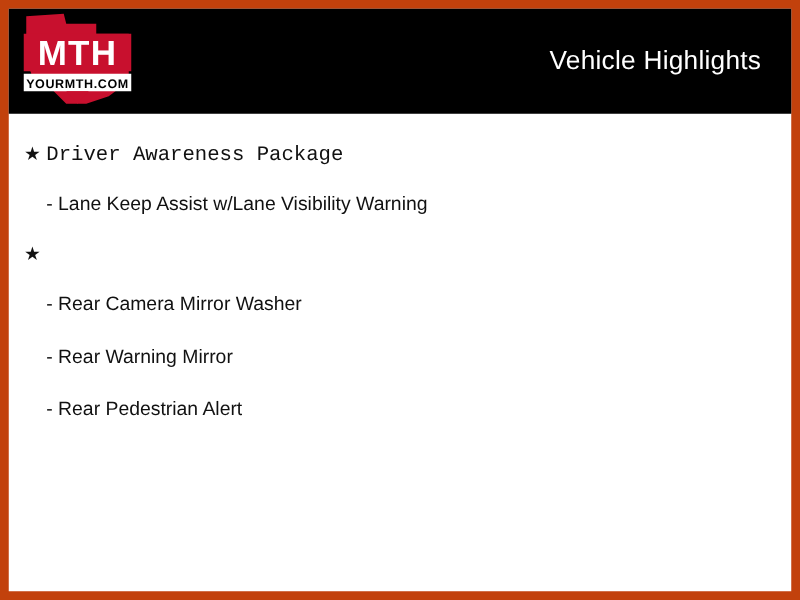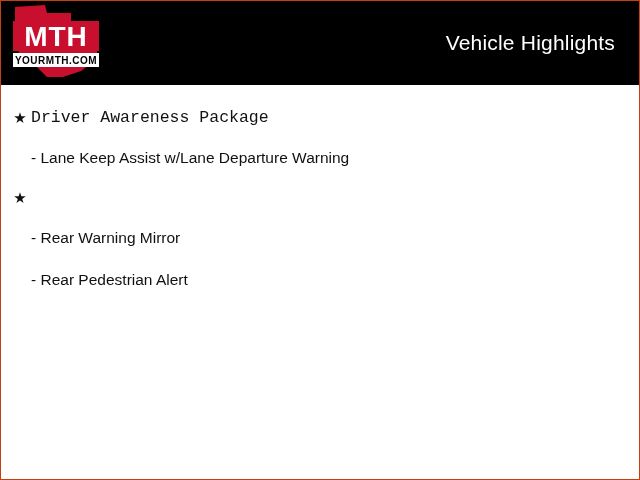--- a/index.html
+++ b/index.html
@@ -12,21 +12,21 @@
     background: #ffffff;
     font-family: "Liberation Sans", sans-serif;
     overflow: hidden;
   }
   .page {
     position: relative;
     width: 640px;
     height: 480px;
     background: #ffffff;
     box-sizing: border-box;
-    border: 1px solid #c2410c;
+    border: 7px solid #c2410c;
   }
   
   .header {
     position: relative;
     height: 84px;
     background: #000000;
     display: flex;
     align-items: center;
     justify-content: space-between;
     padding: 0 24px 0 0;
@@ -109,25 +109,28 @@
     <div class="header-title">Vehicle Highlights</div>
   </div>
 
   <div class="content">
 
     <div class="pkg-row">
       <span class="bullet-star">★</span>
       <span class="pkg-label">Driver Awareness Package</span>
     </div>
     <div class="feature-row">
-      <span class="feature-label">- </span><span class="feature-label">Lane Keep Assist w/Lane Departure Warning</span>
+      <span class="feature-label">- </span><span class="feature-label">Lane Keep Assist w/Lane Visibility Warning</span>
     </div>
 
     <div class="pkg-row">
       <span class="bullet-star">★</span>
+    </div>
+    <div class="feature-row">
+      <span class="feature-label">- </span><span class="feature-label">Rear Camera Mirror Washer</span>
     </div>
     <div class="feature-row">
       <span class="feature-label">- </span><span class="feature-label">Rear Warning Mirror</span>
     </div>
     <div class="feature-row">
       <span class="feature-label">- </span><span class="feature-label">Rear Pedestrian Alert</span>
     </div>
 
   </div>
 </div>

